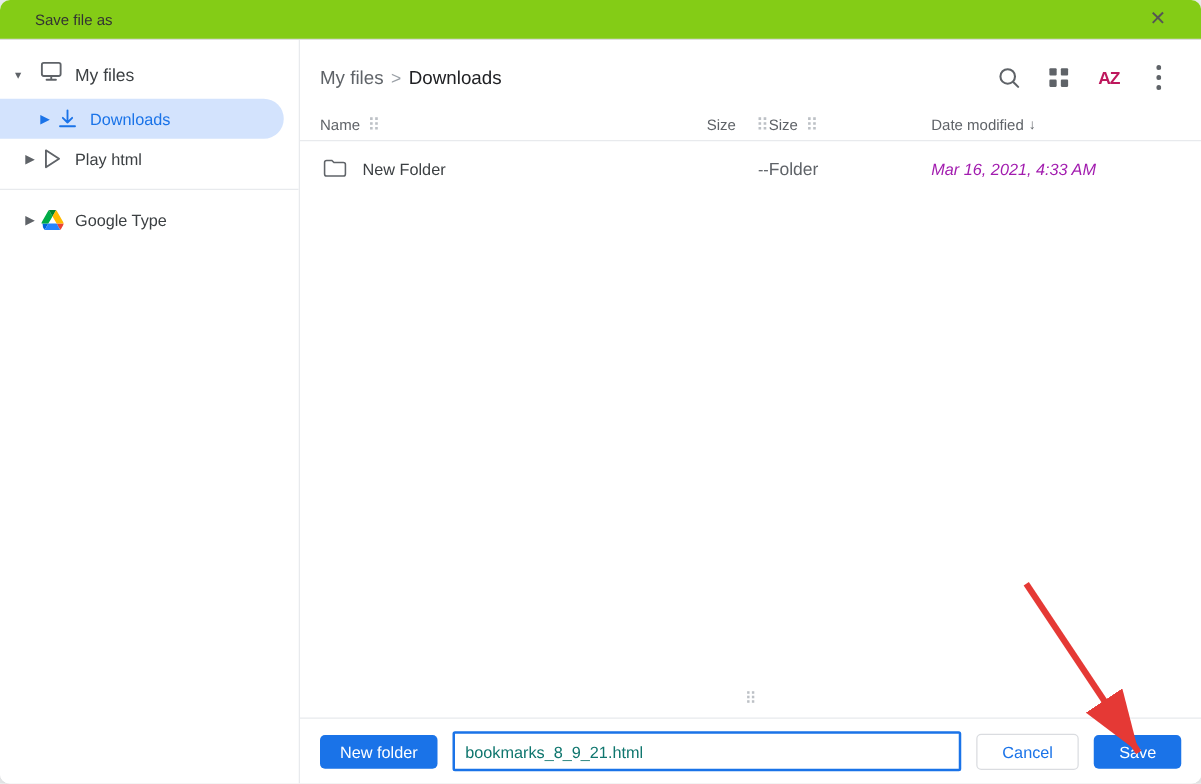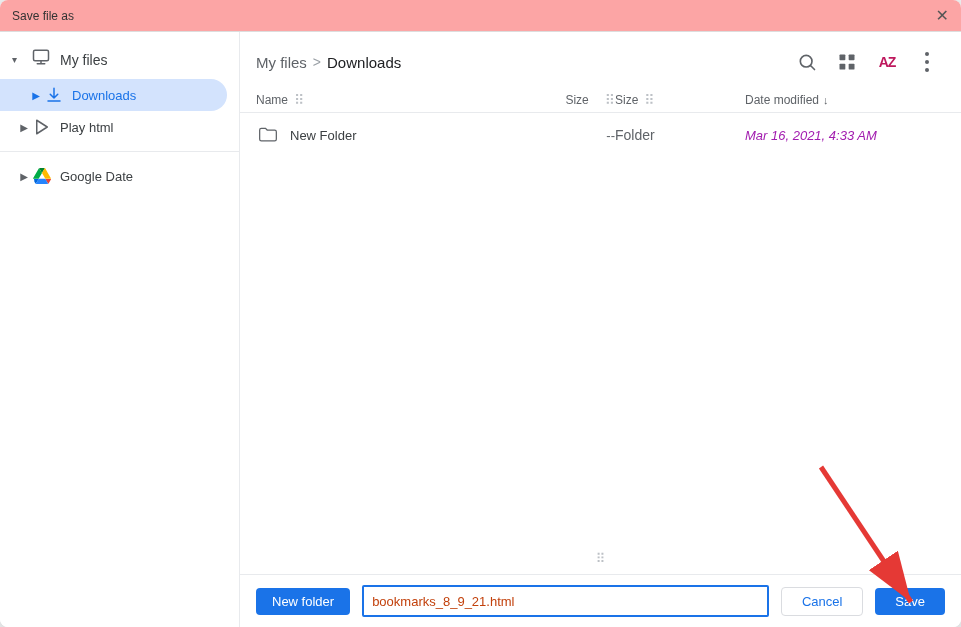--- a/index.html
+++ b/index.html
@@ -16,25 +16,25 @@
       height: 627px;
       background: #fff;
       border-radius: 8px;
       overflow: hidden;
       display: flex;
       flex-direction: column;
       box-shadow: 0 4px 24px rgba(0,0,0,0.18);
     }
     
     .title-bar {
-      background: #fca5a5;
+      background: #84cc16;
       display: flex;
       align-items: center;
       justify-content: space-between;
-      padding: 0 12px;
+      padding: 0 28px;
       height: 32px;
       flex-shrink: 0;
       border-bottom: 1px solid #ddd;
     }
     .title-bar-text {
       font-size: 12px;
       color: #333;
     }
     .title-bar-close {
       font-size: 16px;
@@ -281,21 +281,21 @@
       font-weight: 500;
       white-space: nowrap;
     }
     .filename-input {
       flex: 1;
       height: 32px;
       border: 2px solid #1a73e8;
       border-radius: 2px;
       padding: 0 8px;
       font-size: 13px;
-      color: #c2410c;
+      color: #0f766e;
       outline: none;
     }
     .cancel-btn {
       background: #fff;
       color: #1a73e8;
       border: 1px solid #dadce0;
       border-radius: 4px;
       padding: 6px 20px;
       font-size: 13px;
       cursor: pointer;
@@ -401,21 +401,21 @@
           <span class="item-icon">
             <svg width="18" height="18" viewBox="0 0 87.3 78" fill="none">
               <path d="M6.6 66.85l3.85 6.65c.8 1.4 1.95 2.5 3.3 3.3l13.75-23.8H4.56c0 1.55.4 3.1 1.2 4.5z" fill="#0066da"></path>
               <path d="M43.65 25L29.9 1.2C28.55 2 27.4 3.1 26.6 4.5L1.2 48.4c-.8 1.4-1.2 2.95-1.2 4.5h27.5z" fill="#00ac47"></path>
               <path d="M73.55 76.8c1.35-.8 2.5-1.9 3.3-3.3l1.6-2.75 7.65-13.25c.8-1.4 1.2-2.95 1.2-4.5H59.8l5.85 11.5z" fill="#ea4335"></path>
               <path d="M43.65 25L57.4 1.2C56.05.4 54.5 0 52.9 0H34.4c-1.6 0-3.1.45-4.5 1.2z" fill="#00832d"></path>
               <path d="M59.8 52.9H27.5L13.75 76.7c1.35.8 2.9 1.3 4.5 1.3h50.3c1.6 0 3.15-.45 4.5-1.3z" fill="#2684fc"></path>
               <path d="M73.4 26.45l-12.9-22.35c-.8-1.4-1.95-2.5-3.3-3.3L43.65 25 59.8 52.9h27.45c0-1.55-.4-3.1-1.2-4.5z" fill="#ffba00"></path>
             </svg>
           </span>
-          <span class="item-label">Google Date</span>
+          <span class="item-label">Google Type</span>
         </div>
 
       </div>
 
       <div class="file-area">
 
         <div class="file-header">
           <div class="breadcrumb">
             <span class="crumb">My files</span>
             <span class="separator"> &gt; </span>

